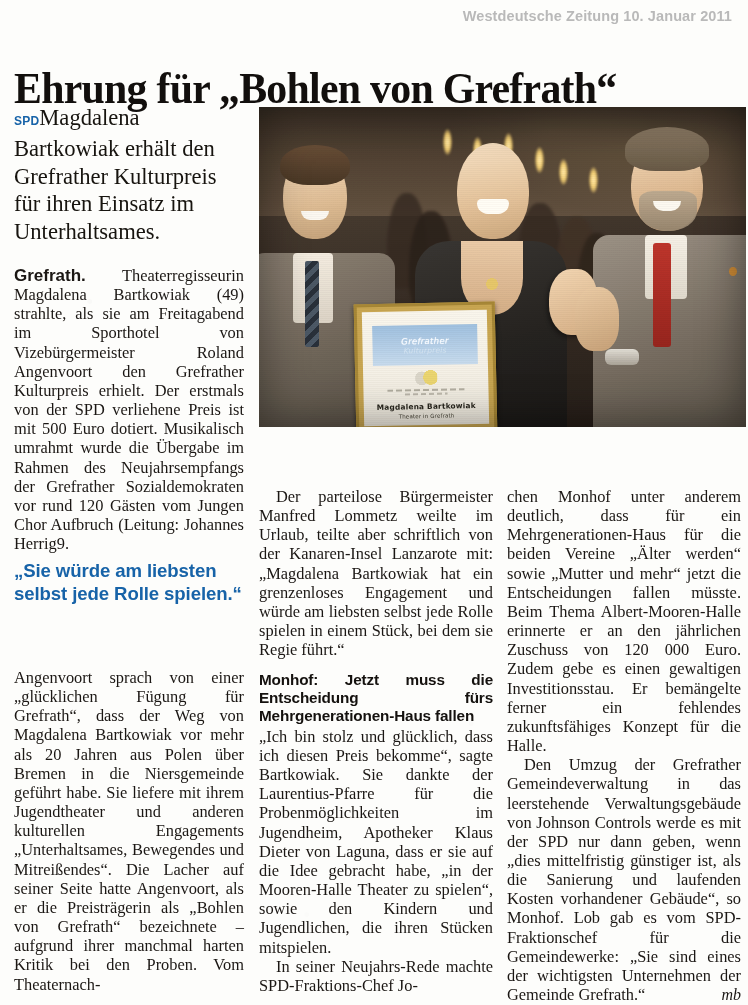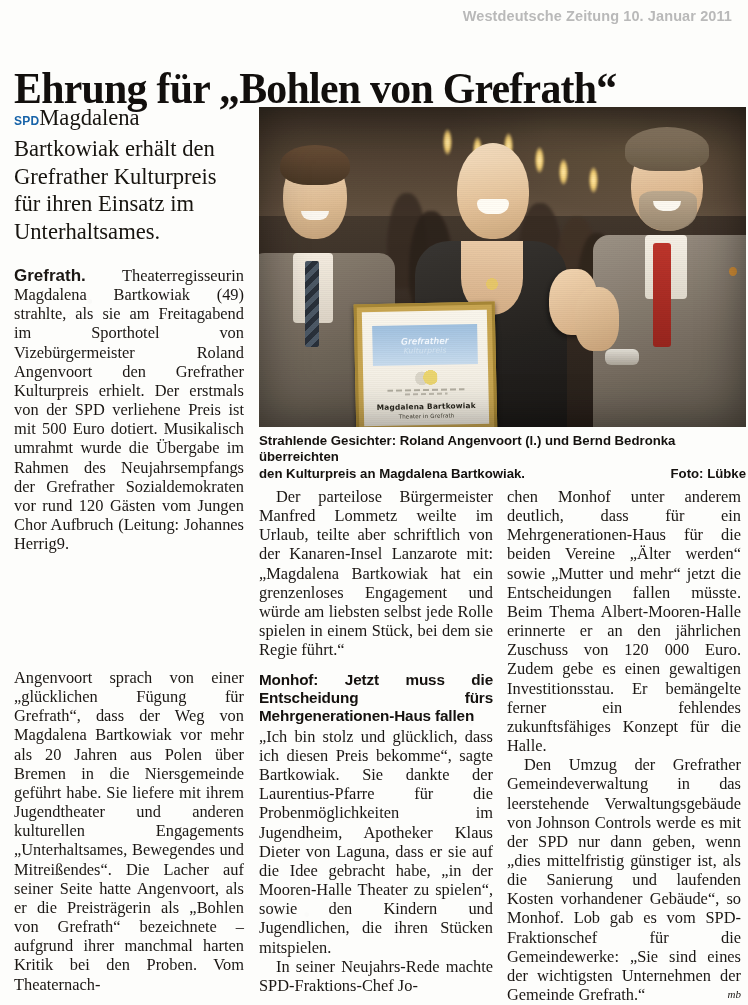--- a/index.html
+++ b/index.html
@@ -299,21 +299,21 @@
     line-height: 17.8px;
     color: #14110e;
     display: block;
     margin-top: 12px;
     margin-bottom: 2px;
     letter-spacing: -.15px;
   }
   .sig {
     font-style: italic;
     float: right;
-    font-size: 11px;
+    font-size: 16px;
   }
 </style>
 </head>
 <body>
 
 <div class="page">
 
   <div class="grain"></div>
 
   <div class="masthead">Westdeutsche Zeitung 10. Januar 2011</div>
@@ -385,32 +385,26 @@
         <div class="fine2"></div>
         <div class="name">Magdalena Bartkowiak</div>
         <div class="sub">Theater in Grefrath</div>
       </div>
     </div>
 
     <div class="halftone"></div>
     <div class="vign"></div>
   </figure>
 
-  <div class="caption">
-    <span>Strahlende Gesichter: Roland Angenvoort (l.) und Bernd Bedronka überreichten</span>
-    <span class="l2">
-      <span class="credit">Foto: Lübke</span>
-      <span>den Kulturpreis an Magdalena Bartkowiak.</span>
-    </span>
-  </div>
 
   <div class="col" id="col1-top">
     <p><span class="dateline">Grefrath.</span><span> Theaterregisseurin Magdalena Bartkowiak (49) strahlte, als sie am Freitagabend im Sporthotel von Vizebürgermeister Roland Angenvoort den Grefrather Kulturpreis erhielt. Der erstmals von der SPD verliehene Preis ist mit 500 Euro dotiert. Musikalisch umrahmt wurde die Übergabe im Rahmen des Neujahrsempfangs der Grefrather Sozialdemokraten vor rund 120 Gästen vom Jungen Chor Aufbruch (Leitung: Johannes Herrig9.</span></p>
   </div>
 
+  <div class="pullquote">„Sie würde am liebsten selbst jede Rolle spielen.“</div>
 
   <div class="col" id="col1-bottom">
     <p>Angenvoort sprach von einer „glücklichen Fügung für Grefrath“, dass der Weg von Magdalena Bartkowiak vor mehr als 20 Jahren aus Polen über Bremen in die Niersgemeinde geführt habe. Sie liefere mit ihrem Jugendtheater und anderen kulturellen Engagements „Unterhaltsames, Bewegendes und Mitreißendes“. Die Lacher auf seiner Seite hatte Angenvoort, als er die Preisträgerin als „Bohlen von Grefrath“ bezeichnete – aufgrund ihrer manchmal harten Kritik bei den Proben. Vom Theaternach-</p>
   </div>
 
   <div class="col" id="col2">
     <p class="ind">Der parteilose Bürgermeister Manfred Lommetz weilte im Urlaub, teilte aber schriftlich von der Kanaren-Insel Lanzarote mit: „Magdalena Bartkowiak hat ein grenzenloses Engagement und würde am liebsten selbst jede Rolle spielen in einem Stück, bei dem sie Regie führt.“</p>
     <span class="subhead">Monhof: Jetzt muss die Entscheidung fürs Mehrgenerationen-Haus fallen</span>
     <p>„Ich bin stolz und glücklich, dass ich diesen Preis bekomme“, sagte Bartkowiak. Sie dankte der Laurentius-Pfarre für die Probenmöglichkeiten im Jugendheim, Apotheker Klaus Dieter von Laguna, dass er sie auf die Idee gebracht habe, „in der Mooren-Halle Theater zu spielen“, sowie den Kindern und Jugendlichen, die ihren Stücken mitspielen.</p>
     <p class="ind">In seiner Neujahrs-Rede machte SPD-Fraktions-Chef Jo-</p>

